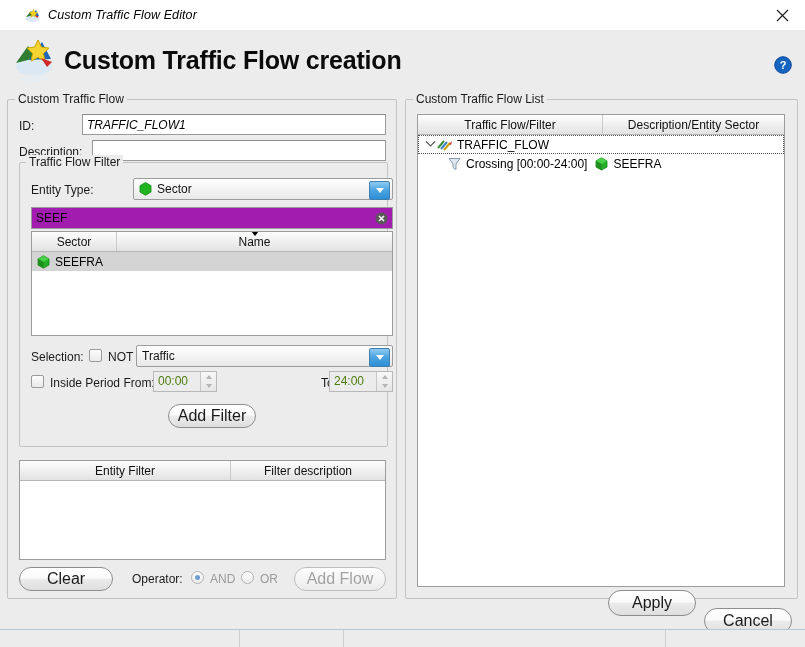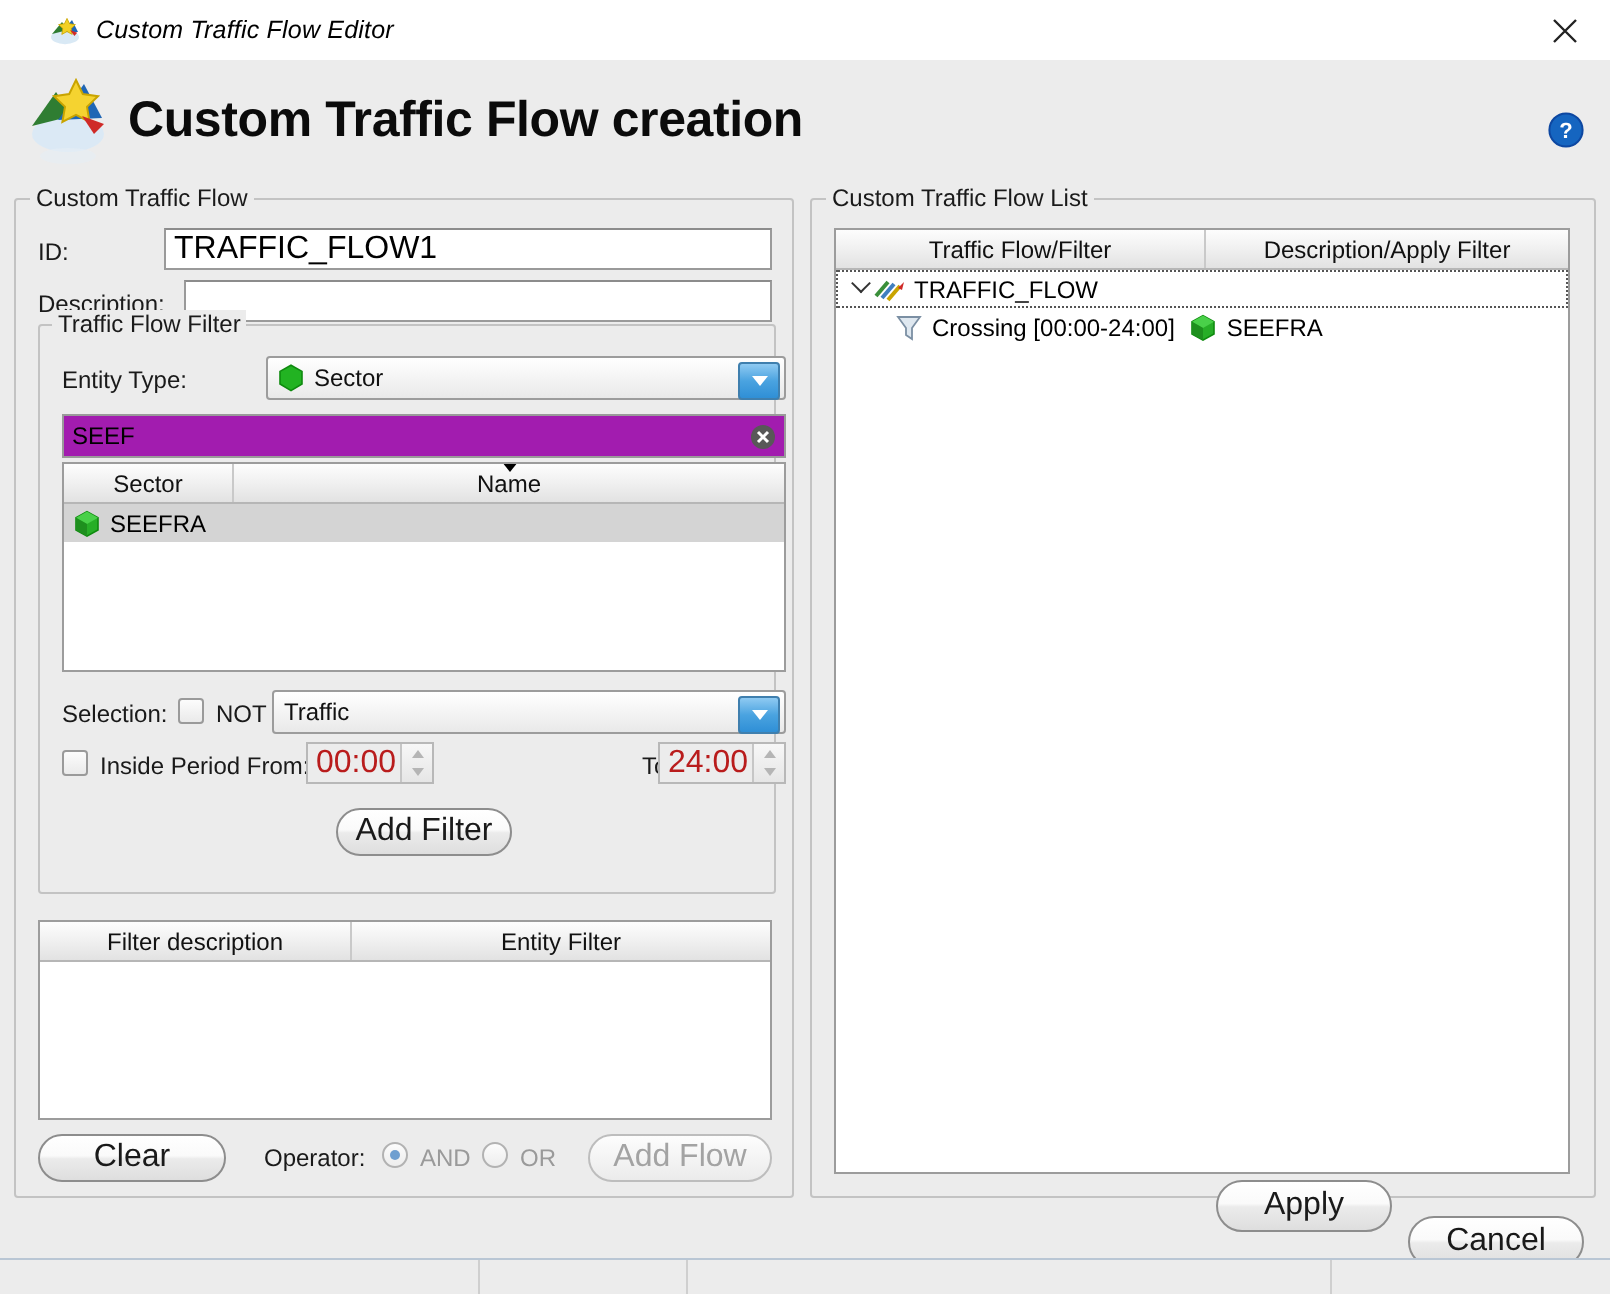--- a/index.html
+++ b/index.html
@@ -122,26 +122,27 @@
   .lbl.disabled { color: #9a9a9a; }
 
   
   .textinput {
     position: absolute;
     box-sizing: border-box;
     background: #ffffff;
     border: 1px solid #9a9a9a;
     border-top-color: #8c8c8c;
     font-family: "Liberation Sans", sans-serif;
-    font-size: 16px;
+    font-size: 12px;
     color: #000;
     padding: 0 4px;
     line-height: 19px;
     height: 21px;
     outline: none;
+    font-style: italic;
   }
 
   
   .combo {
     position: absolute;
     box-sizing: border-box;
     height: 22px;
     background: linear-gradient(#ffffff, #f3f3f3 55%, #e9e9e9);
     border: 1px solid #9c9c9c;
     border-radius: 2px;
@@ -298,22 +299,22 @@
     position: absolute;
     box-sizing: border-box;
     height: 21px;
     background: #ececec;
     border: 1px solid #b8b8b8;
     display: flex;
     align-items: center;
   }
   .spinner .sp-val {
     flex: 1;
-    font-size: 16px;
-    color: #b91c1c;
+    font-size: 12px;
+    color: #4d7c0f;
     padding-left: 4px;
     line-height: 19px;
   }
   .spinner .sp-btns {
     width: 15px;
     height: 100%;
     border-left: 1px solid #c6c6c6;
     display: flex;
     flex-direction: column;
     background: linear-gradient(#f7f7f7,#e6e6e6);
@@ -479,41 +480,41 @@
           <span class="sp-up"></span>
           <span class="sp-dn"></span>
         </span>
       </div>
 
       <div class="btn" style="left:148px; top:241px; width:88px;">Add Filter</div>
     </div>
 
     <div class="tablebox" style="left:11px; top:360px; width:367px; height:100px;">
       <div class="thead">
+        <div class="th" style="flex:1;">Entity Filter</div>
         <div class="th" style="width:155px;">Filter description</div>
-        <div class="th" style="flex:1;">Entity Filter</div>
       </div>
     </div>
 
     <div class="btn" style="left:11px; top:467px; width:94px;">Clear</div>
     <div class="lbl" style="left:124px; top:472px;">Operator:</div>
     <div class="radio checked" style="left:183px; top:471px;"></div>
     <div class="lbl disabled" style="left:202px; top:472px;">AND</div>
     <div class="radio" style="left:233px; top:471px;"></div>
     <div class="lbl disabled" style="left:252px; top:472px;">OR</div>
     <div class="btn disabled" style="left:286px; top:467px; width:92px;">Add Flow</div>
   </div>
 
   <div class="group" id="group-right">
     <div class="group-title">Custom Traffic Flow List</div>
 
     <div class="tablebox" style="left:11px; top:14px; width:368px; height:473px;">
       <div class="thead">
         <div class="th" style="width:184px;">Traffic Flow/Filter</div>
-        <div class="th" style="flex:1;">Description/Apply Filter</div>
+        <div class="th" style="flex:1;">Description/Entity Sector</div>
       </div>
 
       <div class="tree-row focused">
         <span class="chev"></span>
         <svg class="flowicon" viewBox="0 0 16 13">
           <path d="M1 10 L7 3" stroke="#3a8f3a" stroke-width="2" fill="none"></path>
           <path d="M4 11 L10 4" stroke="#3f7fbf" stroke-width="2" fill="none"></path>
           <path d="M7 12 L13 5" stroke="#c9a400" stroke-width="2" fill="none"></path>
           <path d="M12 6 L15 3 L14 7 Z" fill="#cf2a27"></path>
         </svg>

